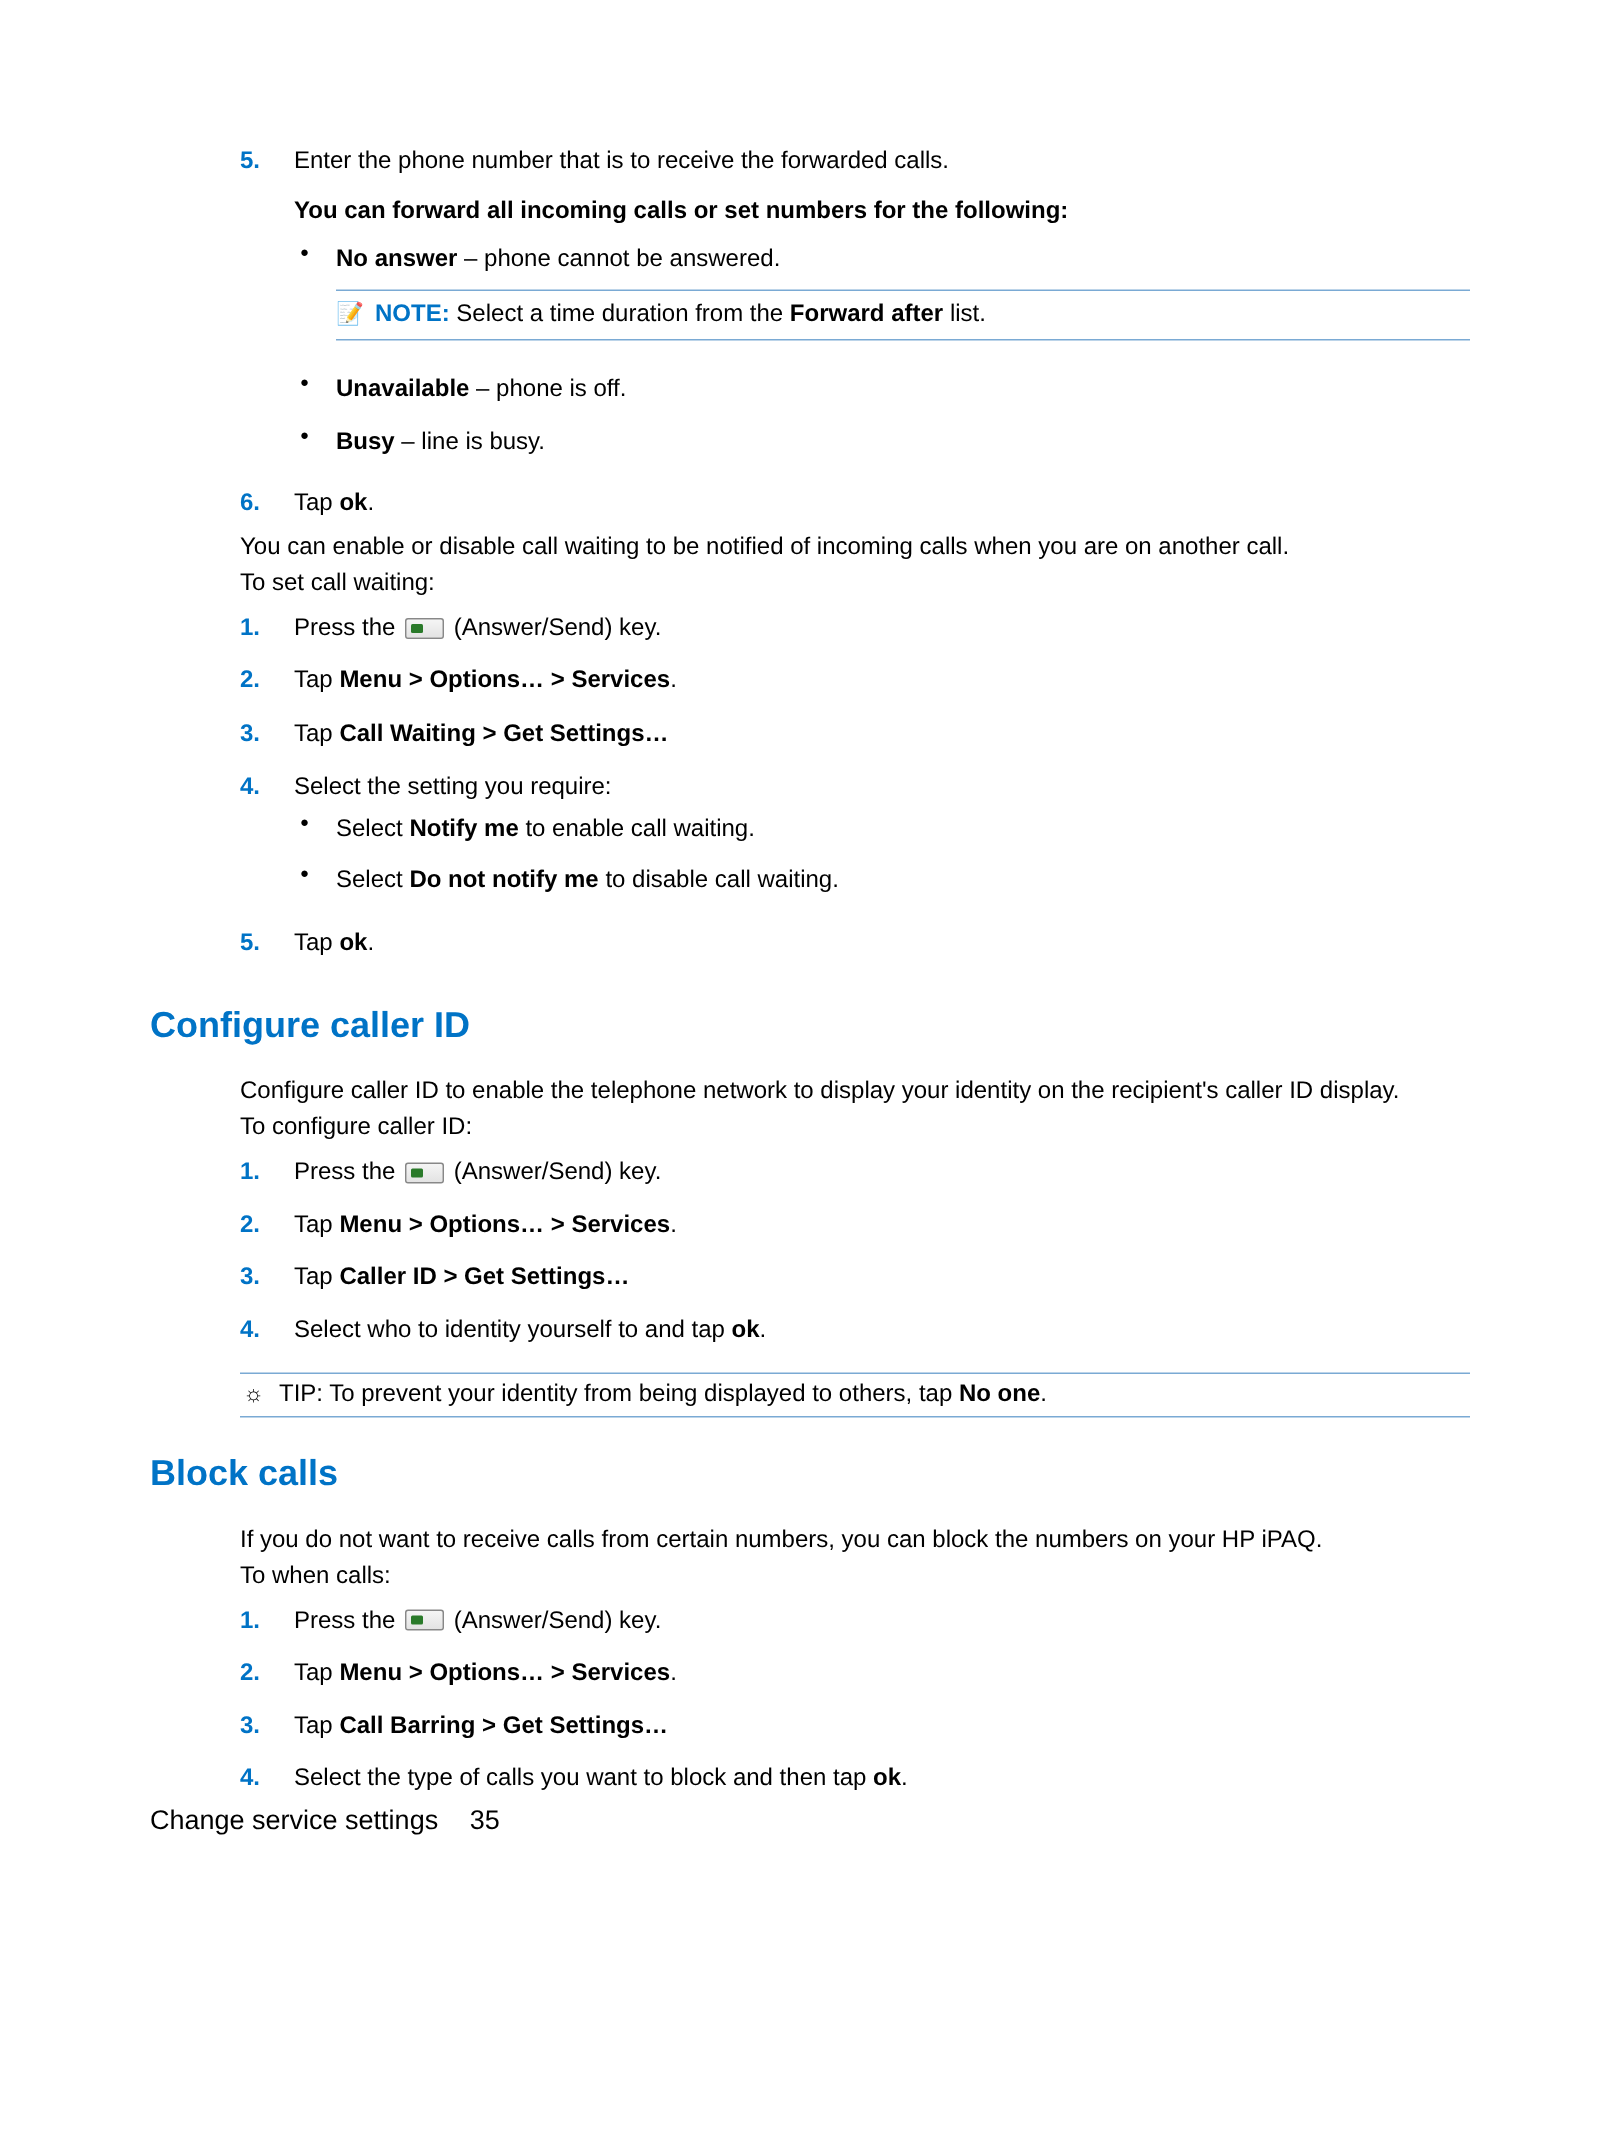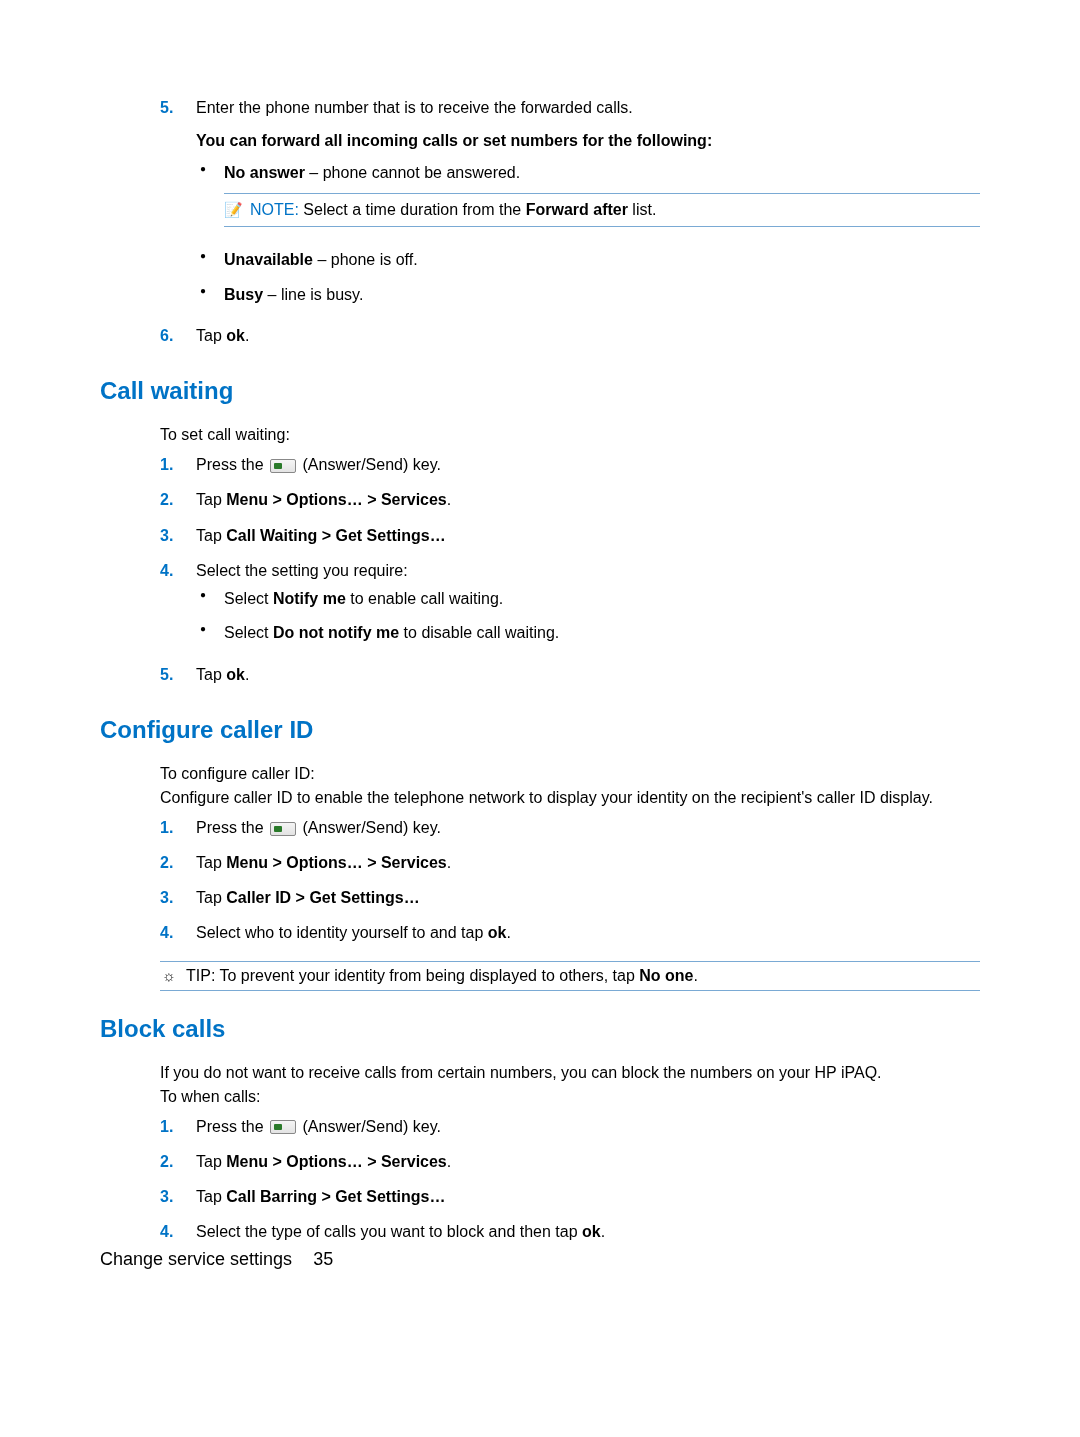--- a/index.html
+++ b/index.html
@@ -69,21 +69,21 @@
     border-top: 1px solid #7aaad4;
     border-bottom: 1px solid #7aaad4;
     padding: 5px 0;
     margin: 8px 0 10px 0;
     font-size: 16px;
     display: flex;
     align-items: center;
     gap: 8px;
   }
   .callout .label {
-    font-weight: normal;
+    font-weight: bold;
     color: #0073c6;
   }
   .callout-li {
     margin-left: 0;
   }
   .callout-outer {
     margin: 10px 0 10px 60px;
     border-top: 1px solid #7aaad4;
     border-bottom: 1px solid #7aaad4;
     padding: 5px 0;
@@ -163,21 +163,21 @@
       </ul>
     </li>
     <li>
       <span class="num">6.</span>
       <span>
         <span>Tap </span><b>ok</b><span>.</span>
       </span>
     </li>
   </ol>
 
-  <div class="section-heading">Call waiting</div>
+  <div class="intro">You can enable or disable call waiting to be notified of incoming calls when you are on another call.</div>
   <div class="intro">To set call waiting:</div>
   <ol class="numlist">
     <li>
       <span class="num">1.</span>
       <span>
         <span>Press the </span><span class="btn-icon"></span><span> (Answer/Send) key.</span>
       </span>
     </li>
     <li>
       <span class="num">2.</span>
@@ -205,22 +205,22 @@
     </li>
     <li>
       <span class="num">5.</span>
       <span>
         <span>Tap </span><b>ok</b><span>.</span>
       </span>
     </li>
   </ol>
 
   <div class="section-heading">Configure caller ID</div>
+  <div class="intro">Configure caller ID to enable the telephone network to display your identity on the recipient's caller ID display.</div>
   <div class="intro">To configure caller ID:</div>
-  <div class="intro">Configure caller ID to enable the telephone network to display your identity on the recipient's caller ID display.</div>
   <ol class="numlist">
     <li>
       <span class="num">1.</span>
       <span>
         <span>Press the </span><span class="btn-icon"></span><span> (Answer/Send) key.</span>
       </span>
     </li>
     <li>
       <span class="num">2.</span>
       <span>

